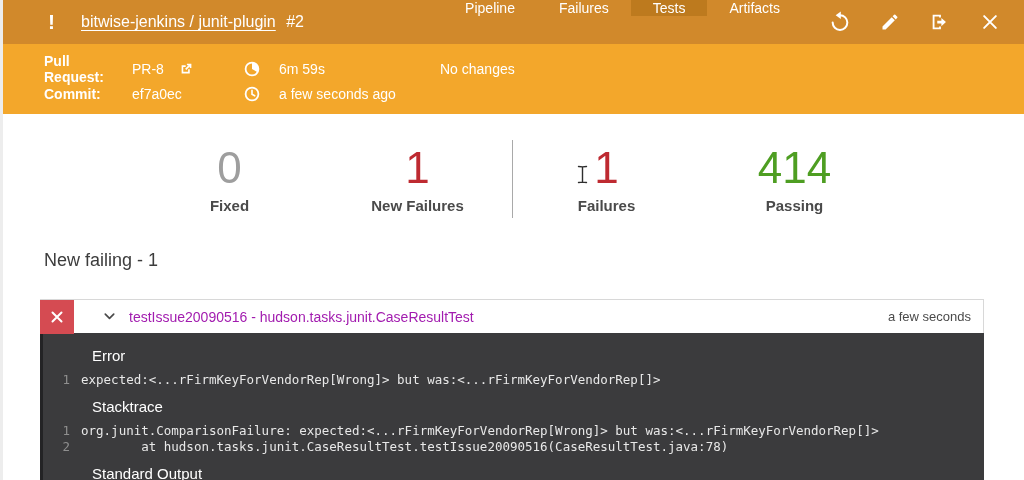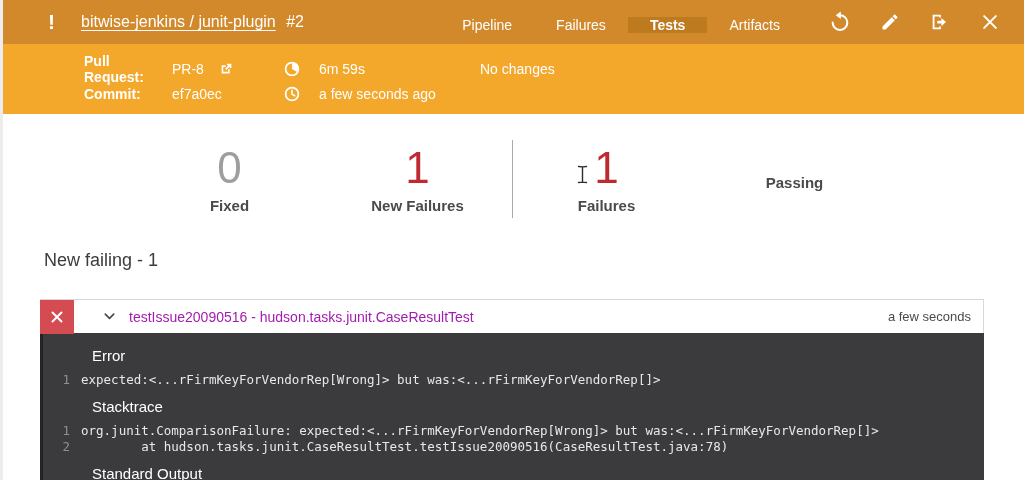--- a/index.html
+++ b/index.html
@@ -10,32 +10,32 @@
     background:#ededed; z-index:50; }
 
   
   .header { height:44px; background:#d1892b; display:flex; align-items:stretch; color:#fff; }
   .hdr-left { display:flex; align-items:center; padding-left:48px; }
   .status-glyph { font-size:21px; font-weight:700; color:#fff; margin-right:26px; }
   .title { font-size:16px; font-weight:400; white-space:nowrap; }
   .title .link { text-decoration:underline; text-underline-offset:3px; cursor:pointer; }
   .title .build-no { text-decoration:none; margin-left:6px; }
   .spacer { flex:1; }
-  .tabs { display:flex; align-items:center;margin-top:6px; }
+  .tabs { display:flex; align-items:flex-start; }
   .tab { display:flex; align-items:center; padding:0 22px; font-size:14px;
     color:#fff; cursor:pointer; }
-  .tab.active { background:#bd7a1e; font-weight:700; }
+  .tab.active { background:#bd7a1e; font-weight:400; }
   .hdr-icons { display:flex; align-items:center; gap:10px; padding:0 14px 0 18px; }
   .icon-btn { width:40px; height:44px; display:flex; align-items:center;
     justify-content:center; cursor:pointer; }
   .icon-btn svg { display:block; }
 
   
   .subheader { height:70px; background:#f3a72b; color:#fff; padding:12px 0 0 44px; }
-  .sub-row { display:flex; align-items:center; height:25px; font-size:14px;margin-left:40px; }
+  .sub-row { display:flex; align-items:center; height:25px; font-size:14px; }
   .sub-label { width:88px; font-weight:700; }
   .sub-value { width:112px; display:flex; align-items:center; gap:16px; }
   .sub-metric { width:196px; display:flex; align-items:center; gap:19px; }
   .sub-extra { font-size:14px; }
   .sub-icon { display:flex; align-items:center; }
 
   
   .content { padding:0 40px; }
 
   .summary { display:flex; justify-content:center; align-items:center;
@@ -171,20 +171,21 @@
       <div class="stat">
         <div class="stat-value fail">1</div>
         <div class="stat-label">New Failures</div>
       </div>
       <div class="stat-divider"></div>
       <div class="stat">
         <div class="stat-value fail">1</div>
         <div class="stat-label">Failures</div>
       </div>
       <div class="stat">
+        <div class="stat-value pass">414</div>
         <div class="stat-label">Passing</div>
       </div>
     </div>
 
     <div class="section-title">New failing - 1</div>
 
     <div class="test-row">
       <div class="result-badge">
         <svg width="14" height="14" viewBox="0 0 14 14">
           <path d="M2.5 2.5l9 9M11.5 2.5l-9 9" stroke="#fff" stroke-width="2" stroke-linecap="round"></path>

